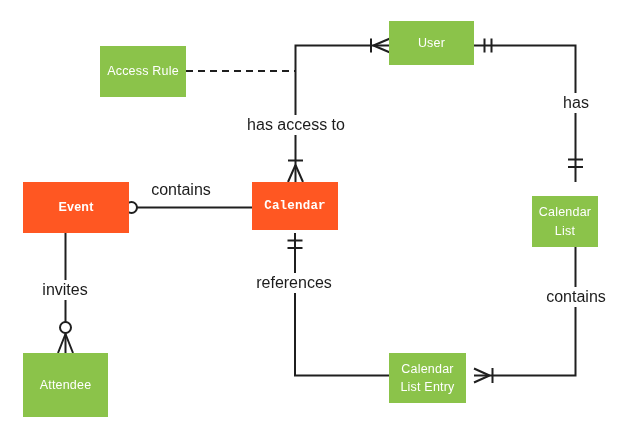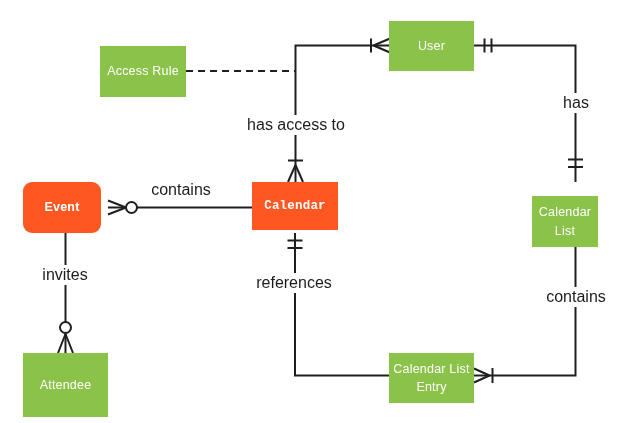--- a/index.html
+++ b/index.html
@@ -102,49 +102,49 @@
       <path d="M65.5 233 V353"></path>
       <path d="M65.5 334 L58 353 M65.5 334 L73 353"></path>
       <circle cx="65.5" cy="327.5" r="5.5"></circle>
     </g>
   </svg>
 
   <div class="entity green" style="left:100px; top:46px; width:86px; height:51px;">
     <span>Access Rule</span>
   </div>
 
-  <div class="entity green" style="left:389px; top:21px; width:85px; height:50px;">
+  <div class="entity green" style="left:389px; top:21px; width:85px; height:44px;">
     <span>User</span>
   </div>
 
-  <div class="entity orange" style="left:23px; top:182px; width:78px; height:51px;border-radius:9px;">
+  <div class="entity orange" style="left:23px; top:182px; width:106px; height:51px;">
     <span>Event</span>
   </div>
 
   <div class="entity orange" style="left:252px; top:182px; width:86px; height:48px;font-family:Liberation Mono, monospace;">
     <span>Calendar</span>
   </div>
 
   <div class="entity green" style="left:532px; top:196px; width:66px; height:51px;">
     <span>Calendar List</span>
   </div>
 
   <div class="entity green" style="left:23px; top:353px; width:85px; height:64px;">
     <span>Attendee</span>
   </div>
 
-  <div class="entity green" style="left:389px; top:353px; width:85px; height:50px;">
+  <div class="entity green" style="left:389px; top:353px; width:77px; height:50px;">
     <span>Calendar List Entry</span>
   </div>
 
   <div class="rel-label no-bg" style="left:181px; top:190px;">contains</div>
 
   <div class="rel-label" style="left:296px; top:125px;">has access to</div>
 
   <div class="rel-label" style="left:576px; top:103px;">has</div>
 
-  <div class="rel-label" style="left:65px; top:275px;">invites</div>
+  <div class="rel-label" style="left:65px; top:290px;">invites</div>
 
   <div class="rel-label" style="left:294px; top:283px;">references</div>
 
   <div class="rel-label" style="left:576px; top:297px;">contains</div>
 
 </div>
 
 </body></html>

